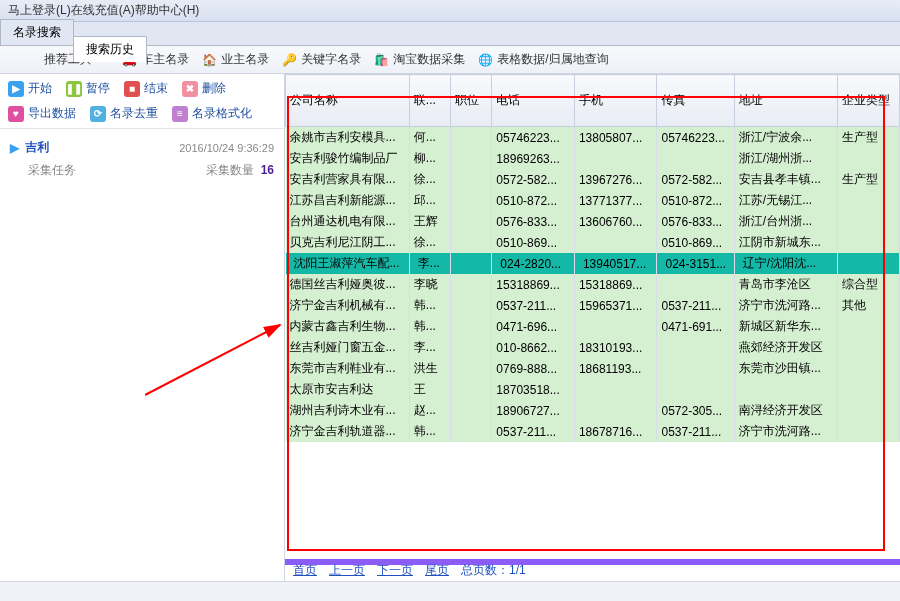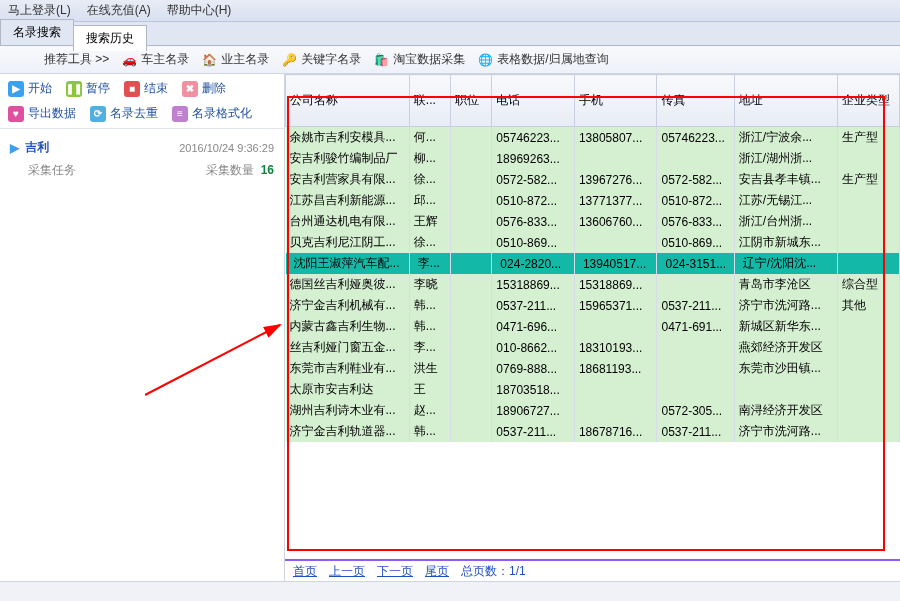--- a/index.html
+++ b/index.html
@@ -1,45 +1,45 @@
 <!DOCTYPE html>
 <html><head>
 <meta charset="utf-8">
 <style>
 * { box-sizing: border-box; margin: 0; padding: 0; }
 body { font-family: "Microsoft YaHei", SimSun, Arial, sans-serif; font-size: 12px; background: #fff; width: 900px; height: 601px; overflow: hidden; }
-.menubar { background: linear-gradient(#e8ecf6, #d8e0f0); border-bottom: 1px solid #b8c4dc; height: 22px; display: flex; align-items: center; padding: 0 8px; gap: 16px; color: #333; }
+.menubar { background: linear-gradient(#e8ecf6, #d8e0f0); border-bottom: 1px solid #b8c4dc; height: 22px; display: flex; align-items: center; padding: 0 8px; color: #333; }
 .menubar span { cursor: pointer; }
 .tabbar { background: #e0e6f2; height: 24px; display: flex; align-items: flex-end; border-bottom: 1px solid #b0b8c8; }
 .tab { padding: 4px 12px; background: #e0e6f2; border: 1px solid #b0b8c8; border-bottom: none; margin-right: -1px; cursor: pointer; }
-.tab.active { background: #fff; position: relative; top: 6px; }
+.tab.active { background: #fff; position: relative; top: 17px; }
 .toolbar { background: linear-gradient(#f8f9fc, #eef1f8); height: 28px; display: flex; align-items: center; padding: 0 8px; gap: 12px; border-bottom: 1px solid #d0d4e0; }
 .tool-link { color: #333; display: flex; align-items: center; gap: 4px; cursor: pointer; }
 .tool-link .ic { display: inline-flex; width: 16px; height: 16px; align-items: center; justify-content: center; }
 .recommend { color: #333; margin-left: 36px; }
 .main { display: flex; height: calc(601px - 22px - 24px - 28px - 20px); }
 .left { width: 285px; border-right: 1px solid #d0d4e0; display: flex; flex-direction: column; }
 .left-toolbar { padding: 6px 8px; display: flex; flex-wrap: wrap; gap: 8px 14px; border-bottom: 1px solid #e0e4ec; }
 .lbtn { display: flex; align-items: center; gap: 4px; color: #2050a0; cursor: pointer; }
 .lbtn .sq { width: 16px; height: 16px; border-radius: 3px; display: inline-flex; align-items: center; justify-content: center; color: #fff; font-size: 10px; font-weight: bold; }
 .task-list { flex: 1; padding: 6px 0; }
 .task-row { display: flex; align-items: center; padding: 4px 10px; }
 .task-name { color: #2050c0; font-weight: bold; flex: 1; display: flex; align-items: center; gap: 6px; }
 .task-date { color: #888; font-size: 11px; }
 .task-sub { display: flex; padding: 2px 10px 2px 28px; color: #888; }
 .task-sub .cnt { margin-left: auto; }
-.task-sub .num { color: #15803d; font-weight: bold; }
+.task-sub .num { color: #4c1d95; font-weight: bold; }
 .right { flex: 1; display: flex; flex-direction: column; position: relative; }
 .grid-wrap { flex: 1; overflow: auto; position: relative; }
 .grid { width: 100%; border-collapse: collapse; table-layout: fixed; }
 .grid th { background: linear-gradient(#f8f9fc, #e8ecf4); border: 1px solid #c8d0e0; padding: 17px 4px; text-align: left; font-weight: normal; position: sticky; top: 0; }
 .grid td { border-right: 1px solid #d8dce8; padding: 2px 4px; white-space: nowrap; overflow: hidden; text-overflow: ellipsis; background: #d5efd1; }
 .grid tr:nth-child(7) td { background: #14b8a6; padding-left: 8px; }
 .red-box { position: absolute; border: 2px solid #f00; pointer-events: none; }
-.pager { height: 22px; padding: 2px 8px; display: flex; align-items: center; gap: 12px; border-top: 2px solid #8b5cf6; }
+.pager { height: 22px; padding: 2px 8px; display: flex; align-items: flex-end; gap: 12px; border-top: 6px solid #8b5cf6; }
 .pager a { color: #2050c0; text-decoration: underline; cursor: pointer; }
 .pager .tot { color: #2050c0; }
 .statusbar { height: 20px; background: #f0f2f8; border-top: 1px solid #d0d4e0; }
 .arrow { position: absolute; left: 145px; top: 320px; pointer-events: none; }
 </style>
 </head>
 <body>
 
 <div class="menubar">
   <span>马上登录(L)</span>

